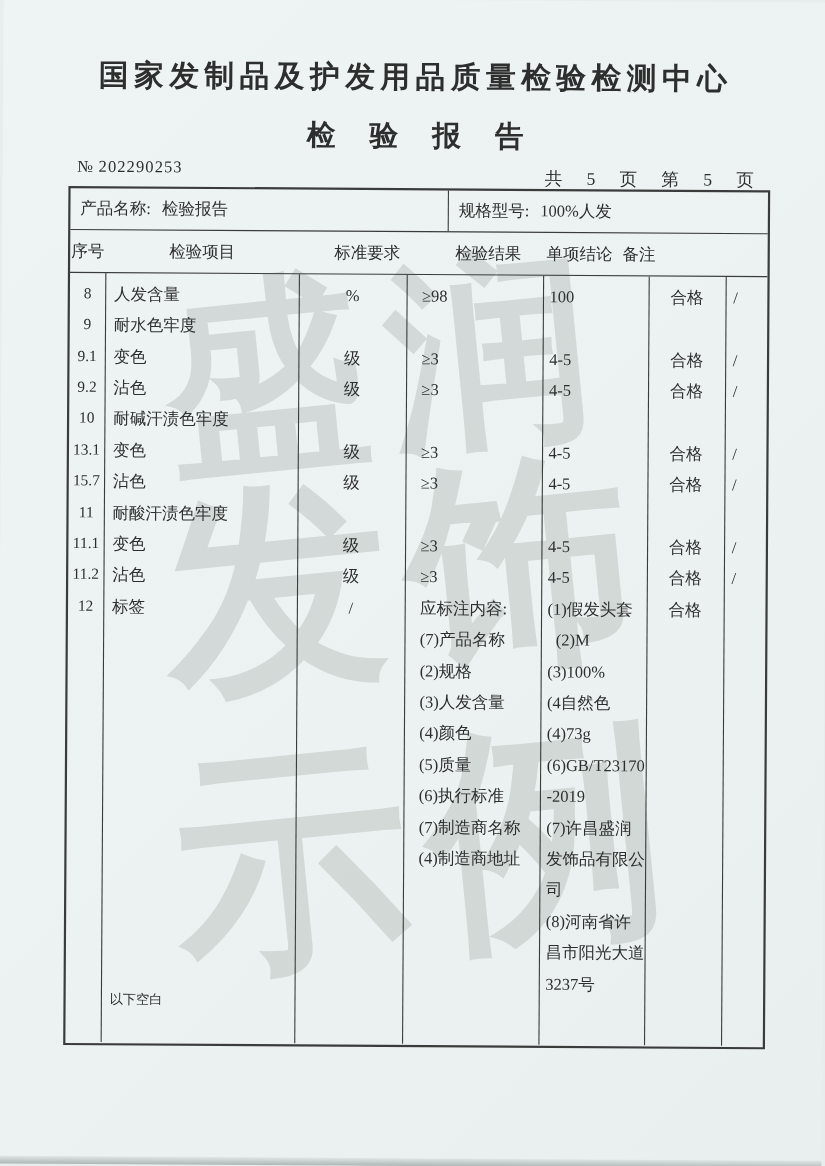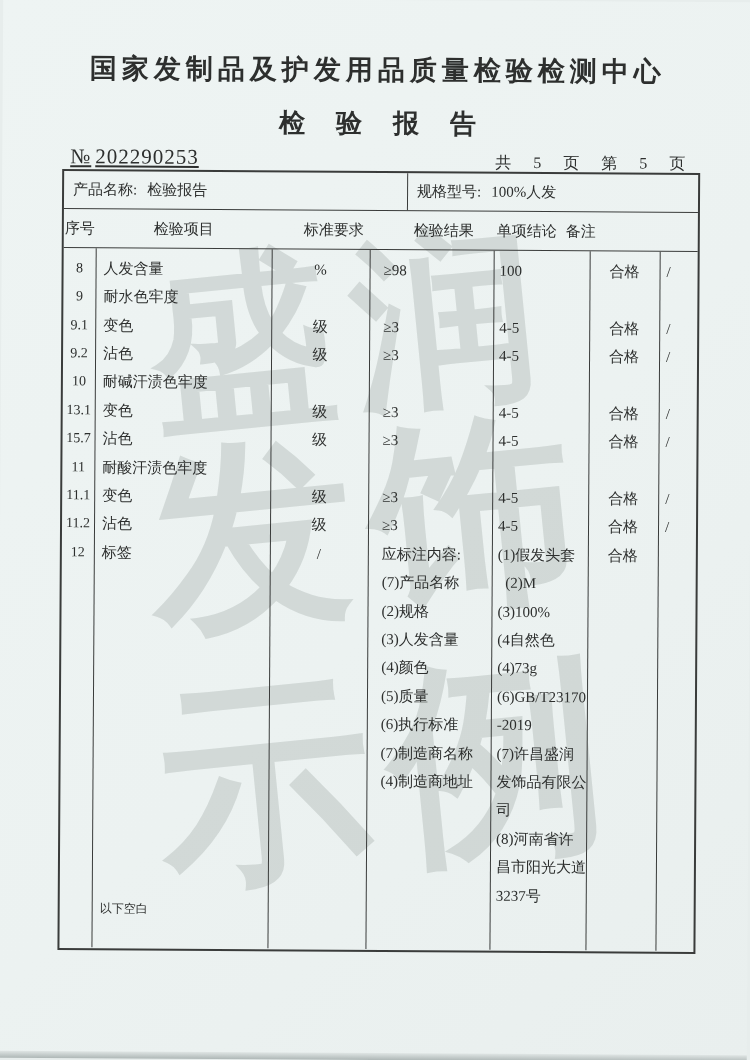--- a/index.html
+++ b/index.html
@@ -39,21 +39,21 @@
   .org{
     position:absolute;left:0;top:52px;width:100%;
     text-align:center;font-size:27px;font-weight:bold;
     letter-spacing:5px;
   }
   .rtitle{
     position:absolute;left:0;top:106px;width:100%;
     text-align:center;font-size:26px;font-weight:bold;
     letter-spacing:31px;text-indent:31px;
   }
-  .no-line{position:absolute;left:68px;top:146px;font-size:21px;letter-spacing:1px;text-decoration:underline;}
+  .no-line{position:absolute;left:68px;top:146px;font-size:15px;letter-spacing:1px;}
   .no-line span{margin-right:4px;}
   .pcount{
     position:absolute;right:62px;top:152px;font-size:16px;
     letter-spacing:5px;word-spacing:8px;
   }
   
   .tbl{
     position:absolute;left:60px;top:171px;width:634px;height:777px;
     border:2px solid #3a3c3b;
   }

